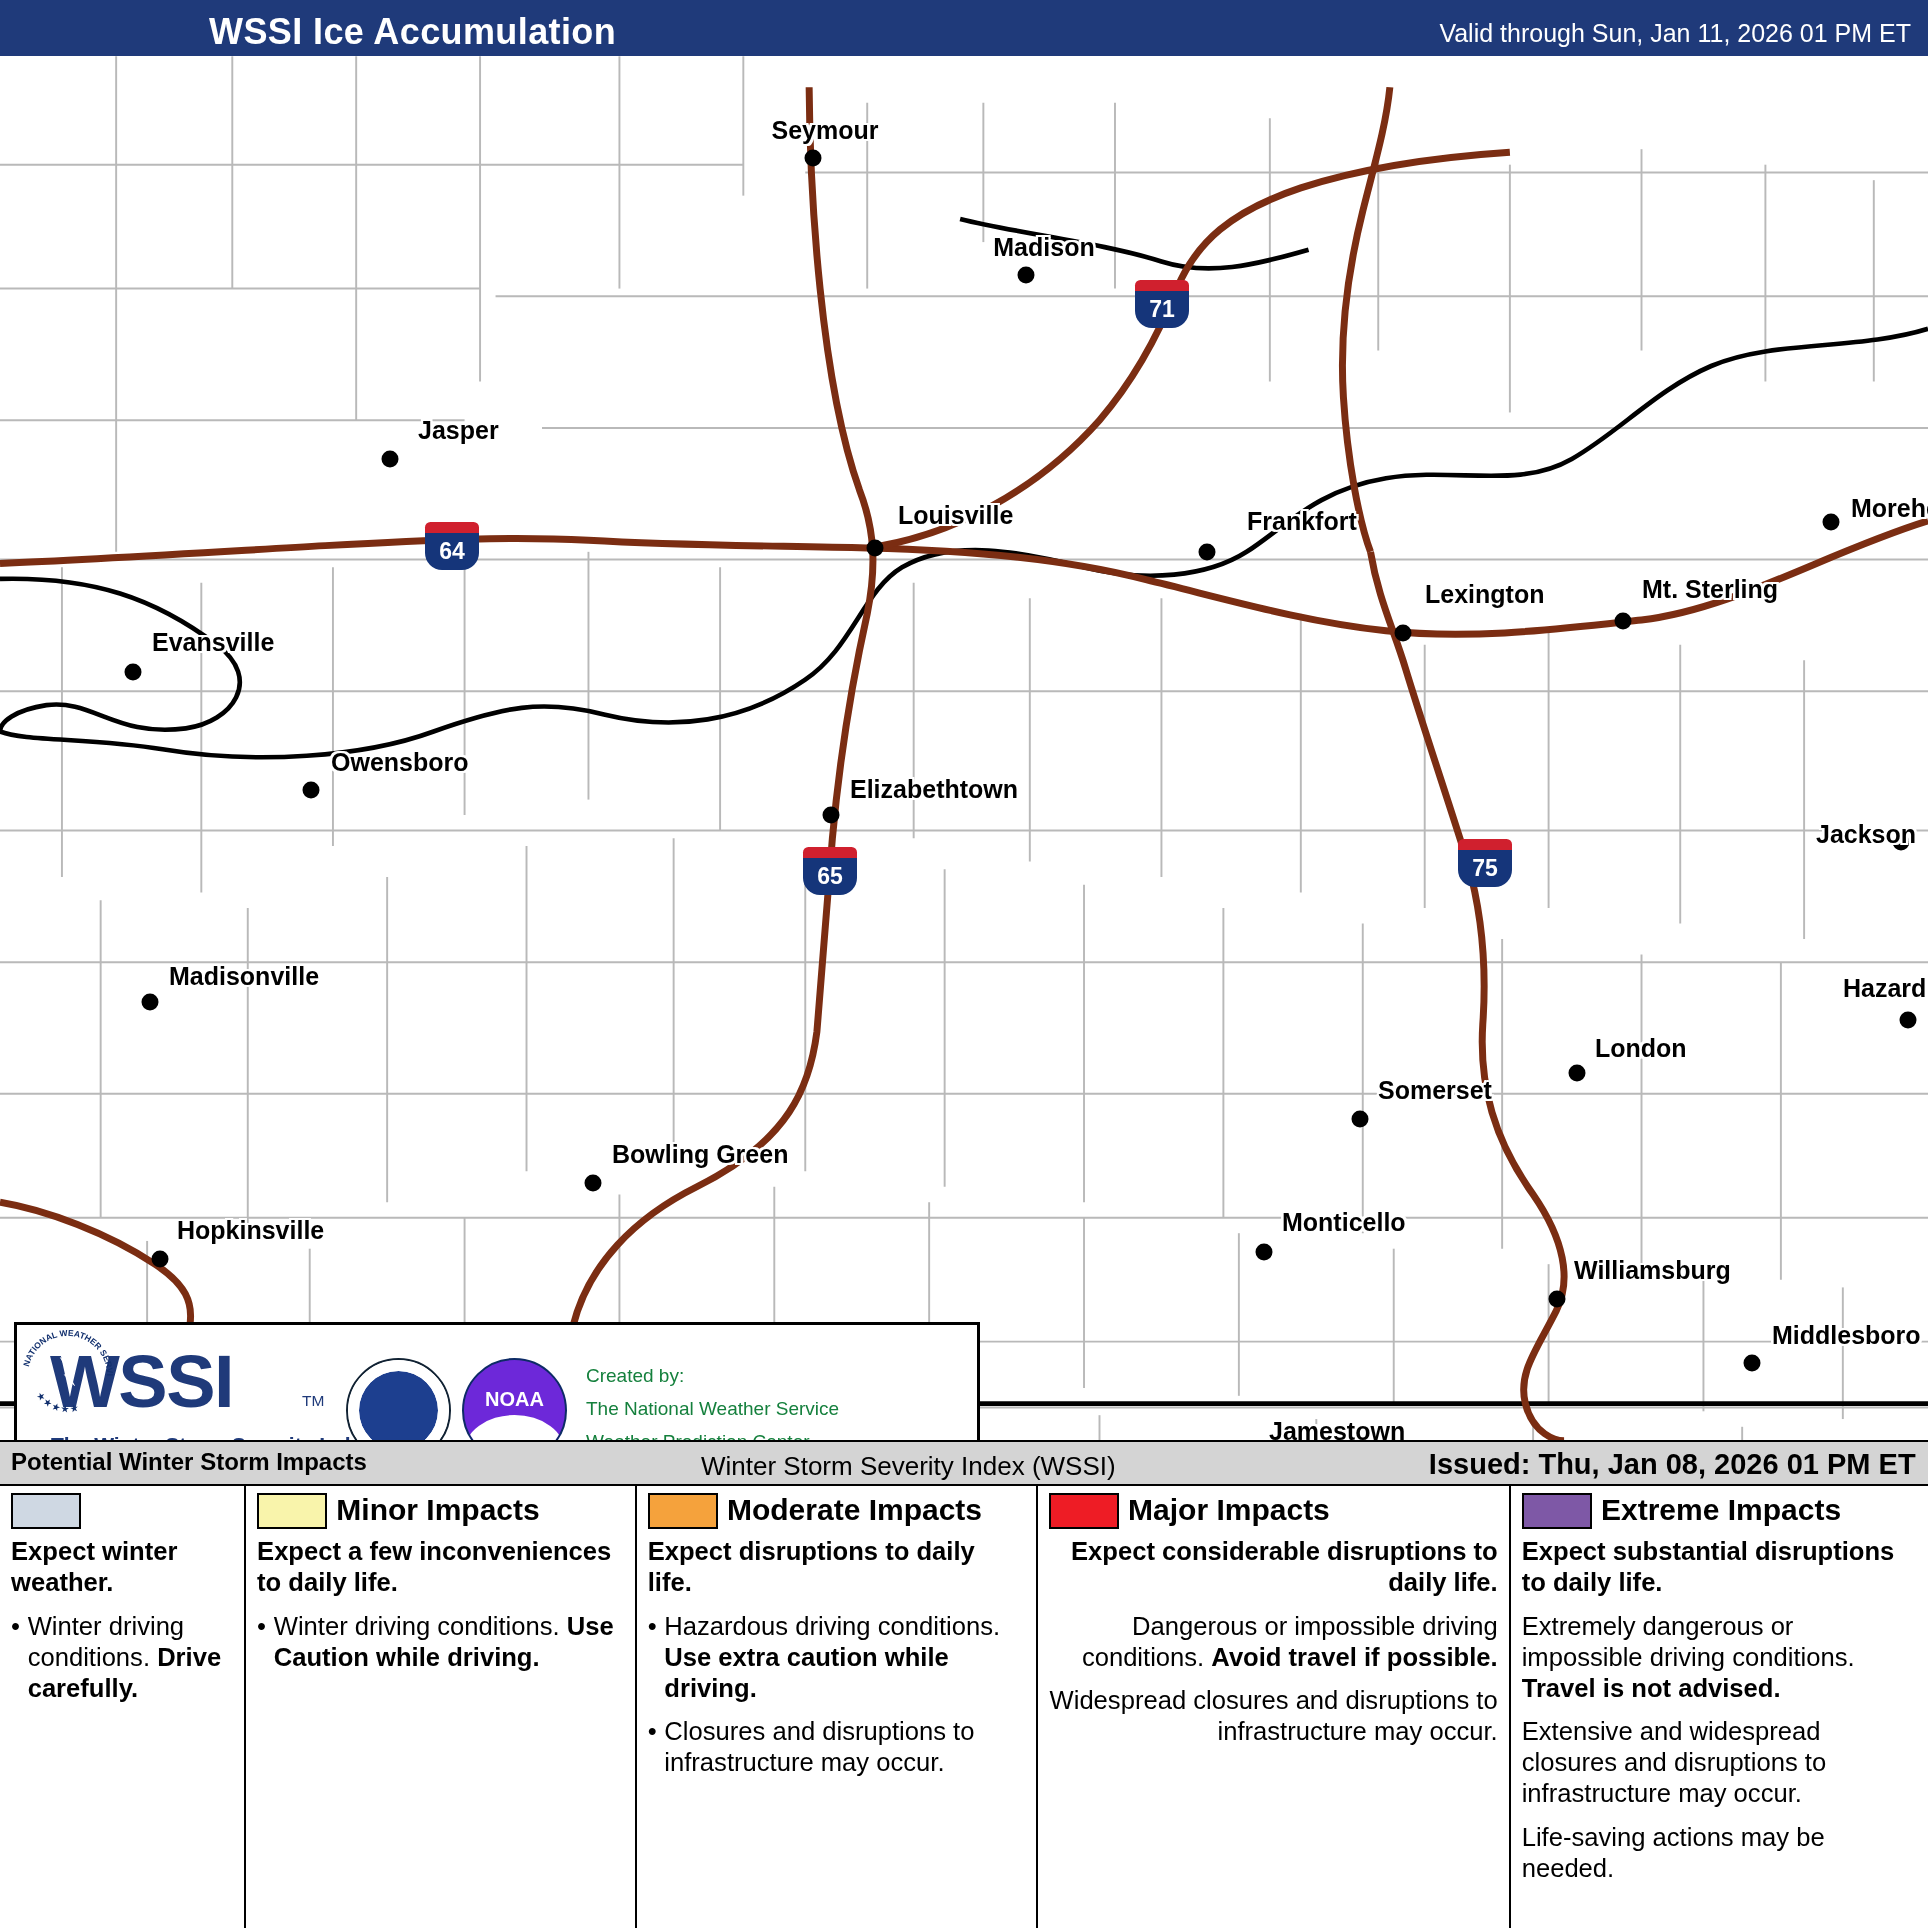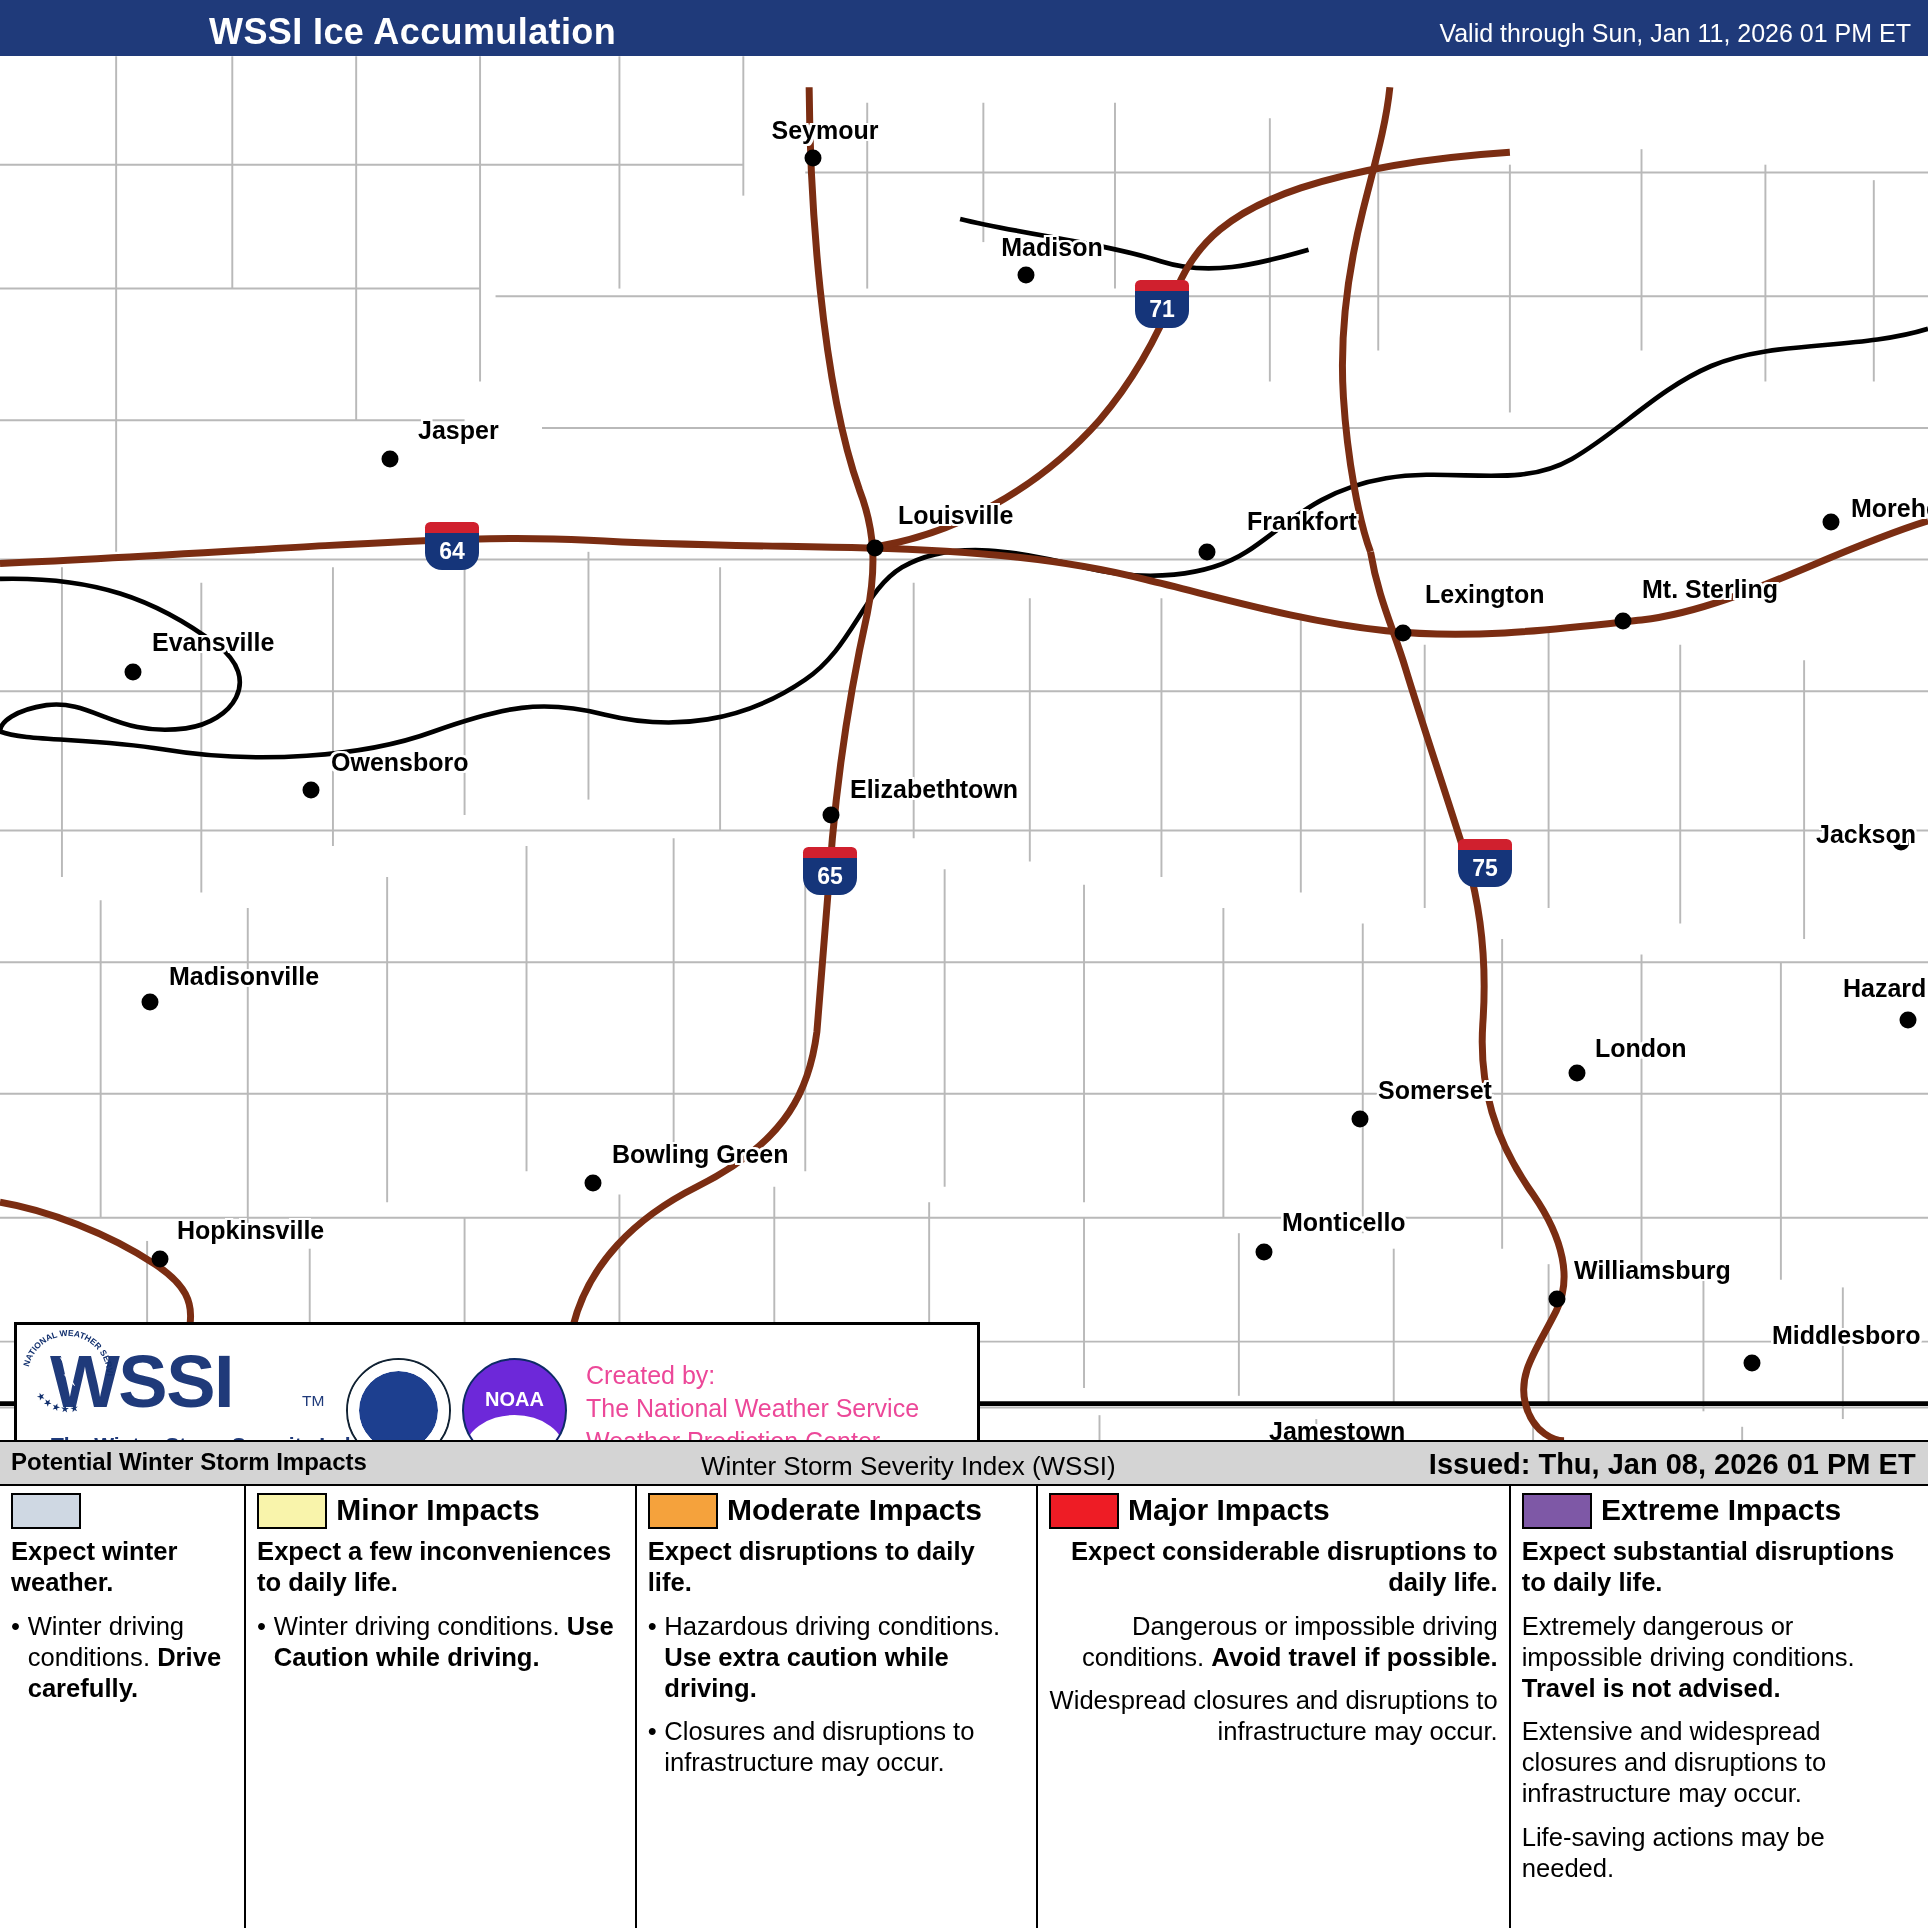--- a/index.html
+++ b/index.html
@@ -35,21 +35,21 @@
   .wssi-tm{position:absolute;left:285px;top:67px;font-size:15.5px;color:#1f3a7a;}
   .wssi-sub{position:absolute;left:34px;top:108px;font-size:21px;font-weight:bold;color:#1f3a7a;}
   .nws-seal,.noaa-seal{position:absolute;top:33px;width:101px;height:101px;border-radius:50%;}
   .nws-seal{left:329px;background:#fff;border:2.3px solid #123;overflow:hidden;}
   .nws-seal .in{position:absolute;left:11px;top:11px;right:11px;bottom:11px;border-radius:50%;background:#1d3f8f;}
   .nws-seal .ring{position:absolute;left:0;top:0;right:0;bottom:0;border-radius:50%;border:11px solid #fff;box-sizing:border-box;}
   .nws-text{position:absolute;left:329px;top:33px;width:101px;height:101px;}
   .noaa-seal{left:445px;background:#6d28d9;border:2.3px solid #0d2b66;overflow:hidden;}
   .noaa-seal .wave{position:absolute;left:0;bottom:0;width:100%;height:46%;background:#fff;border-radius:50% 50% 0 0 / 80% 80% 0 0;}
   .noaa-seal .bird{position:absolute;left:50%;top:28%;transform:translateX(-50%);color:#fff;font-size:26px;font-weight:bold;}
-  .created{position:absolute;left:569px;top:34px;font-size:25px;line-height:33px;color:#ec4899;}
+  .created{position:absolute;left:569px;top:34px;font-size:19px;line-height:33px;color:#15803d;}
 
   
   .impbar{position:absolute;left:0;top:1440px;width:1928px;height:42px;background:#d4d4d4;border-top:2.3px solid #000;border-bottom:2.3px solid #000;}
   .impbar .l{position:absolute;left:11px;top:6.2px;font-size:24px;font-weight:bold;}
   .impbar .c{position:absolute;left:701px;top:8.5px;font-size:26px;}
   .impbar .r{position:absolute;right:12.4px;top:6.2px;font-size:29px;font-weight:bold;}
 
   
   .legend{position:absolute;left:0;top:1485px;width:1928px;height:444px;display:flex;}
   .col{position:relative;box-sizing:border-box;border-right:2.3px solid #000;padding:0 11px 0 11px;}
@@ -183,21 +183,21 @@
         <path d="M1770 640 C1755 600 1740 520 1735 440 C1730 360 1740 280 1760 200 C1775 140 1790 90 1795 40"></path>
         <path d="M0 1480 C60 1490 140 1520 200 1560 C240 1586 250 1610 245 1640"></path>
         <path d="M245 1640 C240 1680 238 1720 235 1745"></path>
       </g>
     </svg>
 
     <div id="city-layer">
         <div class="city-dot" style="left: 813px; top: 102px;"></div>
         <div class="city-label" style="left: 825px; top: 60px; transform: translateX(-50%);">Seymour</div>
         <div class="city-dot" style="left: 1026px; top: 219px;"></div>
-        <div class="city-label" style="left: 1044px; top: 177px; transform: translateX(-50%); margin-left: 8px;">Madison</div>
+        <div class="city-label" style="left: 1044px; top: 177px; transform: translateX(-50%);">Madison</div>
         <div class="city-dot" style="left: 390px; top: 403px;"></div>
         <div class="city-label" style="left: 418px; top: 360px;">Jasper</div>
         <div class="city-dot" style="left: 875px; top: 492px;"></div>
         <div class="city-label" style="left: 898px; top: 445px;">Louisville</div>
         <div class="city-dot" style="left: 1207px; top: 496px;"></div>
         <div class="city-label" style="left: 1247px; top: 451px;">Frankfort</div>
         <div class="city-dot" style="left: 1831px; top: 466px;"></div>
         <div class="city-label" style="left: 1851px; top: 438px;">Morehead</div>
         <div class="city-dot" style="left: 1403px; top: 577px;"></div>
         <div class="city-label" style="left: 1425px; top: 524px;">Lexington</div>

